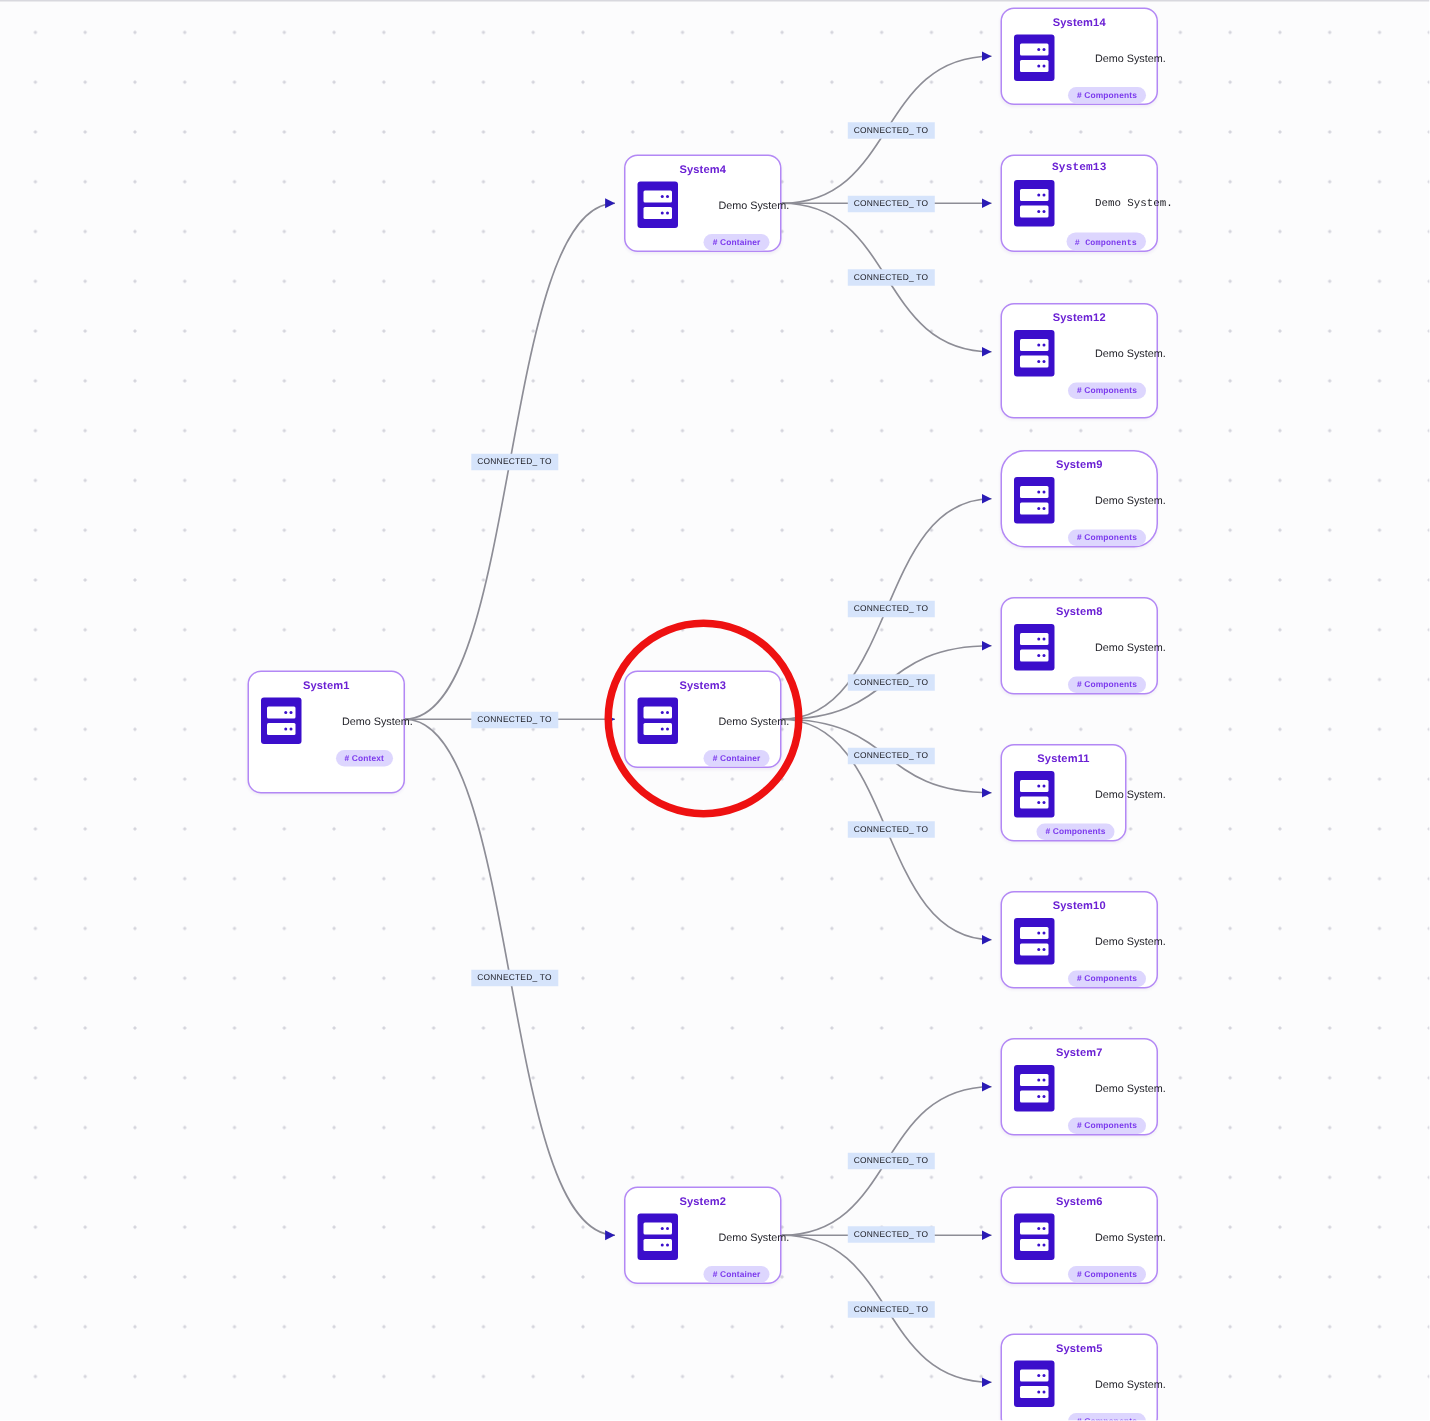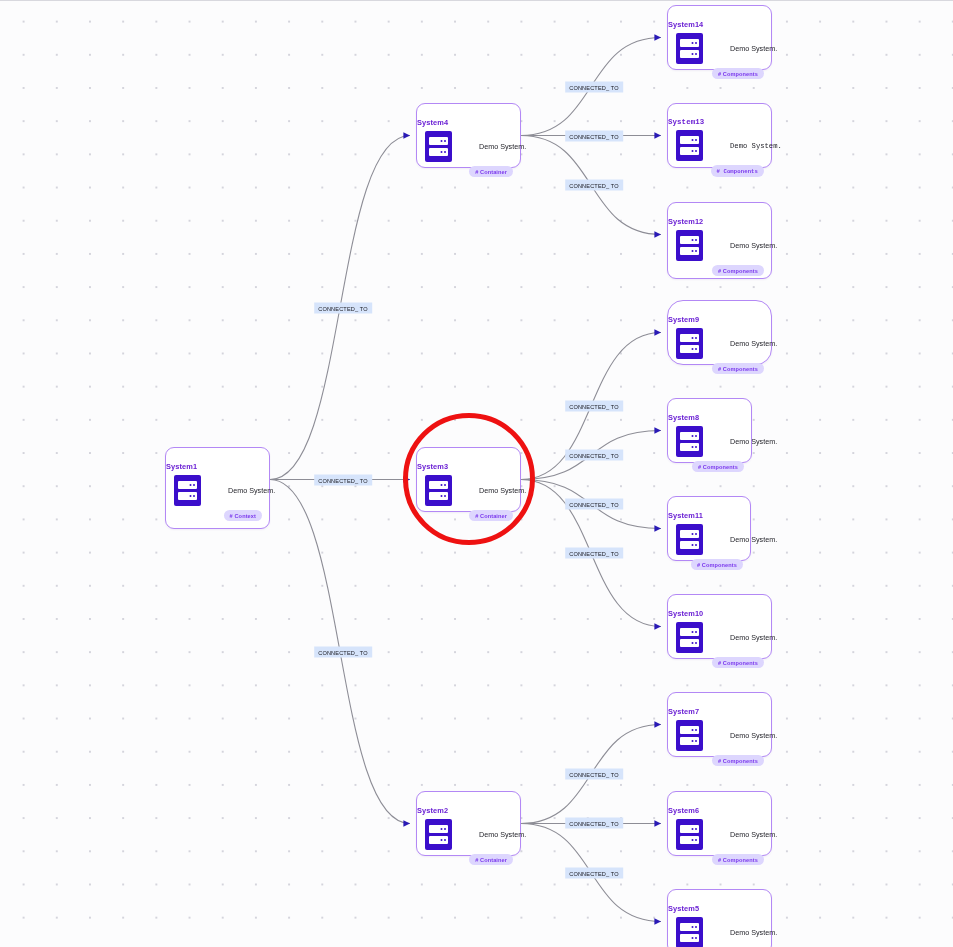--- a/index.html
+++ b/index.html
@@ -22,26 +22,26 @@
   #edge-layer { position:absolute; left:0; top:0; width:953px; height:947px; pointer-events:none; }
 
   .node {
     position:absolute;
     background:#ffffff;
     border:1px solid #b388f5;
     border-radius:9px;
     box-shadow:0 1px 2px rgba(80,40,150,0.07);
   }
   .node-title {
-    text-align:left;
+    text-align:center;
     color:#6b21d4;
     font-weight:bold;
     font-size:7.4px;
     letter-spacing:0.1px;
-    margin-top:14px;
+    margin-top:4px;
   }
   .node-body { display:flex; align-items:center; padding:4px 8px 0 8px; }
   .srv-icon {
     width:27px; height:31px;
     background:#3b0ecb;
     border-radius:2px;
     flex:0 0 auto;
     display:flex; flex-direction:column;
     justify-content:center; align-items:center;
     gap:3px;
@@ -220,21 +220,21 @@
           <div class="srv-icon">
             <div class="srv-bar"></div>
             <div class="srv-bar"></div>
           </div>
           <div class="node-desc">Demo System.</div>
         </div>
         <div class="node-tagrow">
           <span class="tag"># Components</span>
         </div>
       </div>
-      <div class="node" style="left: 667px; top: 397px; width: 85px; height: 65px;">
+      <div class="node" style="left: 667px; top: 397px; width: 105px; height: 65px;">
         <div class="node-title">System8</div>
         <div class="node-body">
           <div class="srv-icon">
             <div class="srv-bar"></div>
             <div class="srv-bar"></div>
           </div>
           <div class="node-desc">Demo System.</div>
         </div>
         <div class="node-tagrow">
           <span class="tag"># Components</span>

